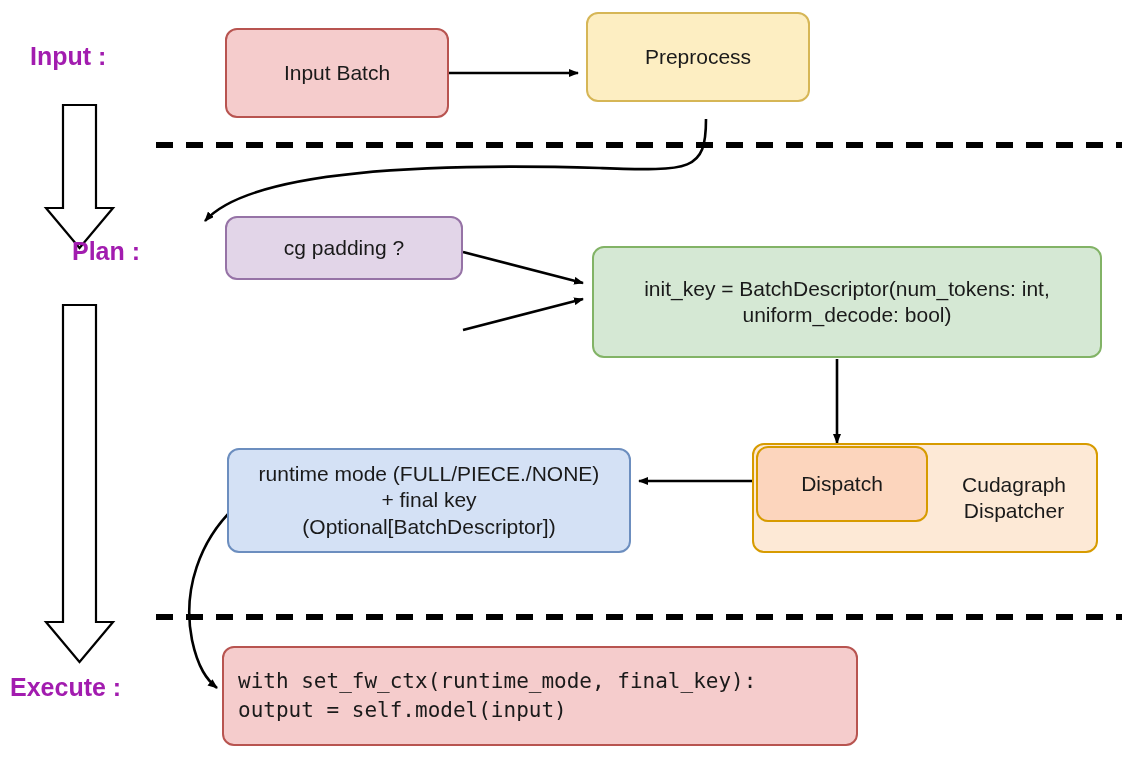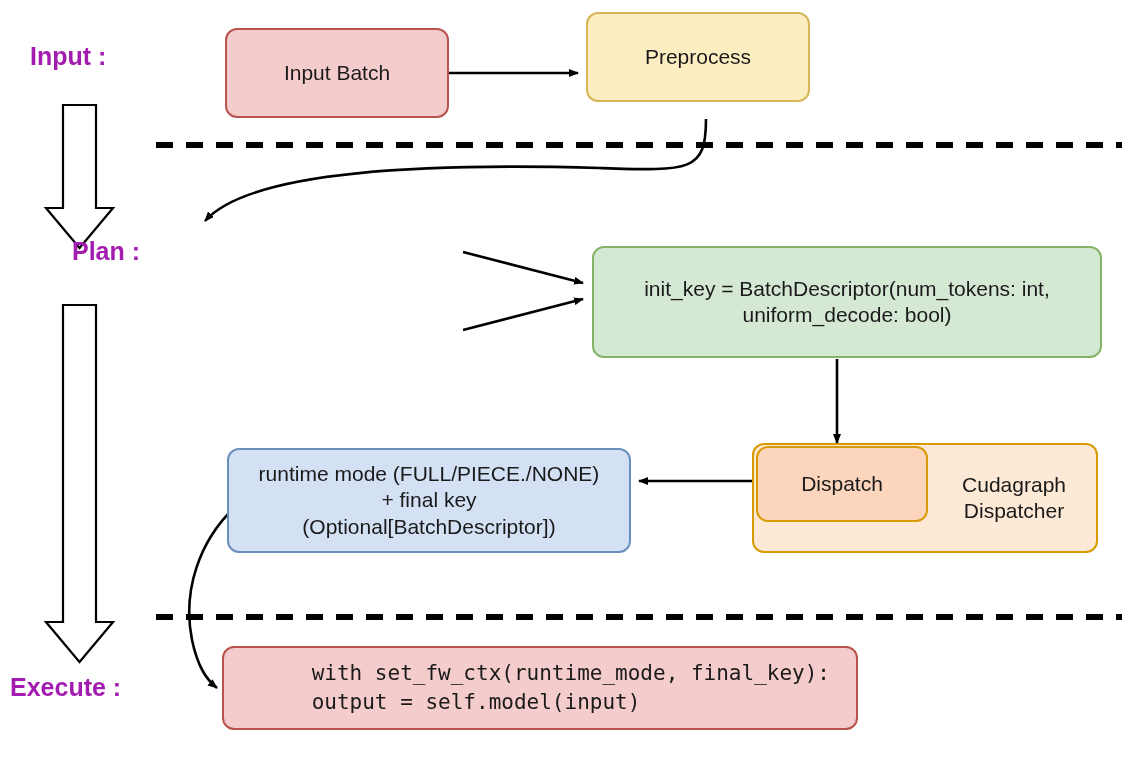--- a/index.html
+++ b/index.html
@@ -114,20 +114,23 @@
   <div class="stage-label" style="left:10px; top:673px;text-align:right;">Execute :</div>
 
   <div class="node n-pink" style="left:225px; top:28px; width:224px; height:90px;">
     <span class="lbl">Input Batch</span>
   </div>
 
   <div class="node n-yellow" style="left:586px; top:12px; width:224px; height:90px;">
     <span class="lbl">Preprocess</span>
   </div>
 
+  <div class="node n-purple" style="left:225px; top:216px; width:238px; height:64px;">
+    <span class="lbl">cg padding ?</span>
+  </div>
 
 
   <div class="node n-green" style="left:592px; top:246px; width:510px; height:112px;">
     <span class="lbl">init_key = BatchDescriptor(num_tokens: int,
 uniform_decode: bool)</span>
   </div>
 
   <div class="node n-orange-outer" style="left:752px; top:443px; width:346px; height:110px; justify-content:flex-end; padding-right:30px;">
     <span class="lbl">Cudagraph
 Dispatcher</span>
@@ -135,18 +138,18 @@
 
   <div class="node n-blue" style="left:227px; top:448px; width:404px; height:105px;">
     <span class="lbl">runtime mode (FULL/PIECE./NONE)
 + final key (Optional[BatchDescriptor])</span>
   </div>
 
   <div class="node n-orange-inner" style="left:756px; top:446px; width:172px; height:76px;">
     <span class="lbl">Dispatch</span>
   </div>
 
-  <div class="node n-pink code" style="left:222px; top:646px; width:636px; height:84px;justify-content:flex-end;">
+  <div class="node n-pink code" style="left:222px; top:646px; width:636px; height:100px;">
     <span class="lbl">with set_fw_ctx(runtime_mode, final_key):
     output = self.model(input)</span>
   </div>
 
 </div>
 
 </body></html>

